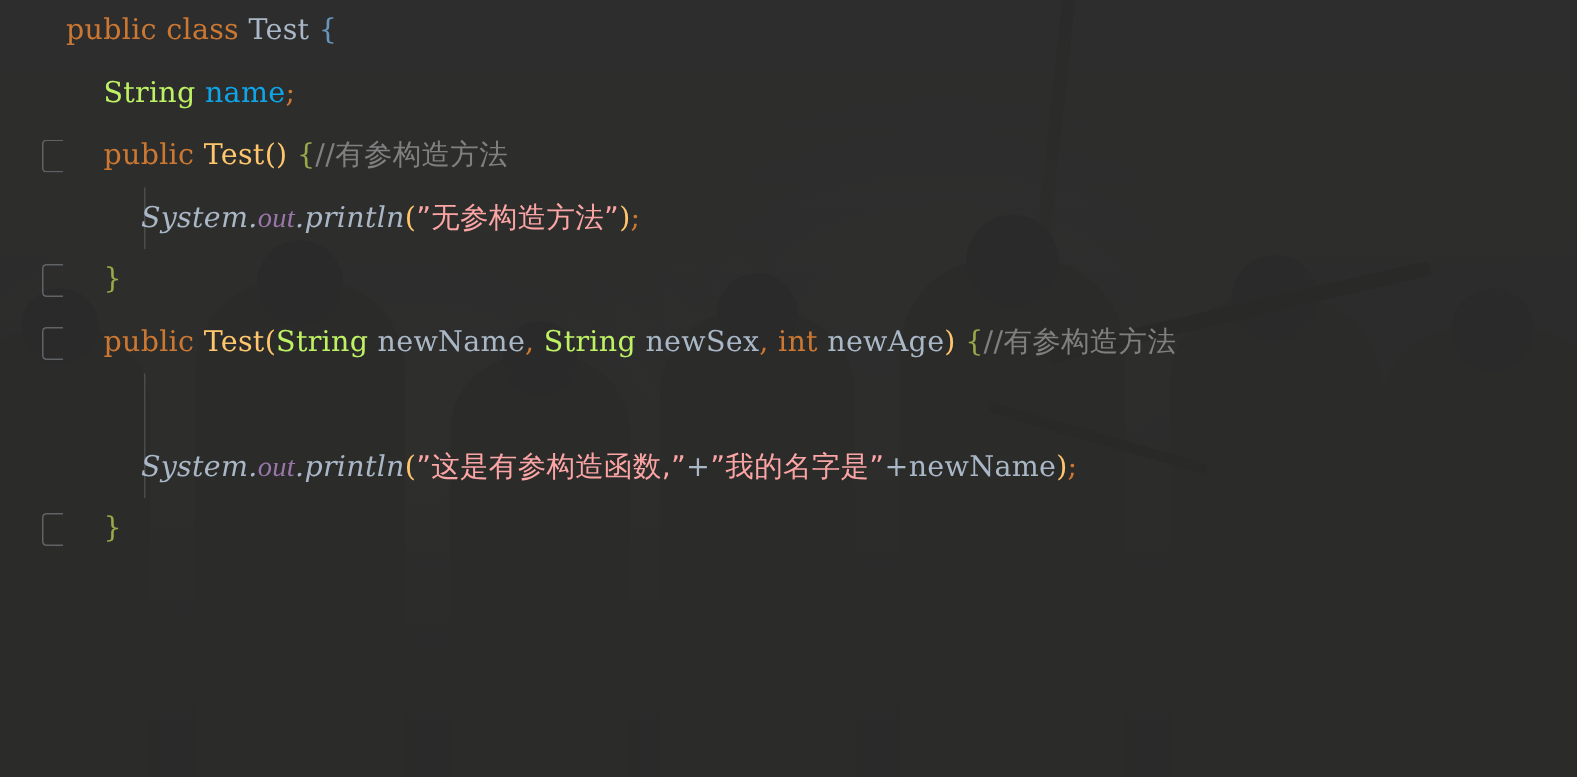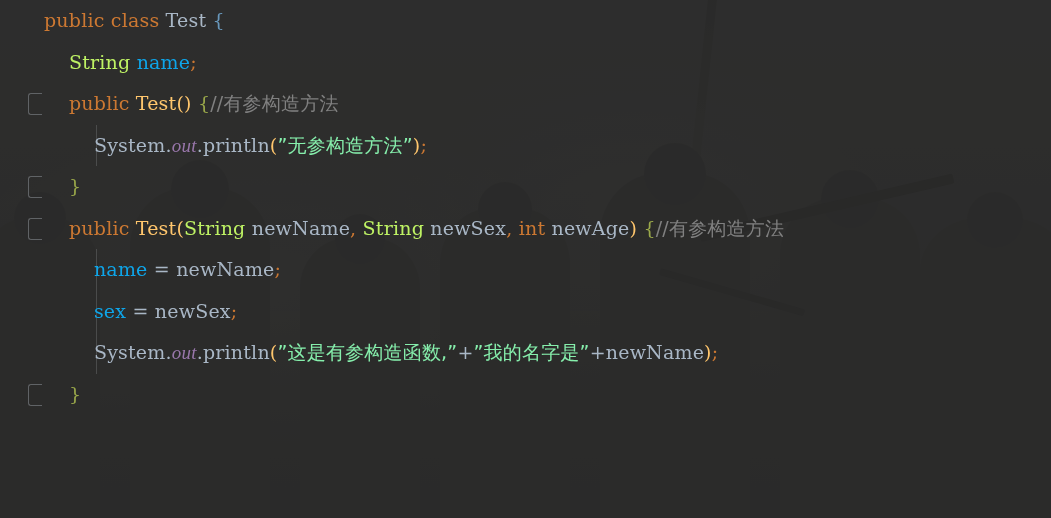--- a/index.html
+++ b/index.html
@@ -123,22 +123,22 @@
   }
 
   
   .kw      { color: #cc7832; }
   .type    { color: #bef264; text-align: right; }
   .cls     { color: #a9b7c6; }
   .ctor    { color: #ffc66d; }
   .field   { color: #0ea5e9; }
   .staticf { color: #9876aa; font-style: italic; font-family: Liberation Serif, serif; }
   .param   { color: #a9b7c6; }
-  .plain   { color: #a9b7c6; }
-  .str     { color: #86efac; }
+  .plain   { color: #a9b7c6; font-style: italic; }
+  .str     { color: #fca5a5; }
   .cmt     { color: #808080; }
   .brace-g { color: #9aa84a; }
   .brace-b { color: #6897bb; }
   .paren   { color: #ffc66d; }
   .semi    { color: #cc7832; }
   .op      { color: #a9b7c6; }
   .cn      { font-family: "DejaVu Sans", "Liberation Sans", sans-serif; }
 </style>
 </head>
 <body>
@@ -181,18 +181,17 @@
 
   <div id="veil"></div>
 
   <div id="code-surface">
       <div class="line"><span class="code-text"><span class="kw">public</span><span class="plain"> </span><span class="kw">class</span><span class="plain"> </span><span class="cls">Test</span><span class="plain"> </span><span class="brace-b">{</span></span></div>
       <div class="line"><span class="code-text"><span class="plain">    </span><span class="type">String</span><span class="plain"> </span><span class="field">name</span><span class="semi">;</span></span></div>
       <div class="line"><div class="gutter-fold"></div><span class="code-text"><span class="plain">    </span><span class="kw">public</span><span class="plain"> </span><span class="ctor">Test</span><span class="paren">(</span><span class="paren">)</span><span class="plain"> </span><span class="brace-g">{</span><span class="cmt cn">//有参构造方法</span></span></div>
       <div class="line"><div class="indent-guide" style="left: 64px;"></div><span class="code-text"><span class="plain">        </span><span class="plain">System</span><span class="plain">.</span><span class="staticf">out</span><span class="plain">.</span><span class="plain">println</span><span class="paren">(</span><span class="str cn">”无参构造方法”</span><span class="paren">)</span><span class="semi">;</span></span></div>
       <div class="line"><div class="gutter-fold"></div><span class="code-text"><span class="plain">    </span><span class="brace-g">}</span></span></div>
       <div class="line"><div class="gutter-fold"></div><span class="code-text"><span class="plain">    </span><span class="kw">public</span><span class="plain"> </span><span class="ctor">Test</span><span class="paren">(</span><span class="type">String</span><span class="plain"> </span><span class="param">newName</span><span class="semi">,</span><span class="plain"> </span><span class="type">String</span><span class="plain"> </span><span class="param">newSex</span><span class="semi">,</span><span class="plain"> </span><span class="kw">int</span><span class="plain"> </span><span class="param">newAge</span><span class="paren">)</span><span class="plain"> </span><span class="brace-g">{</span><span class="cmt cn">//有参构造方法</span></span></div>
-      <div class="line"><div class="indent-guide" style="left: 64px;"></div><span class="code-text"><span class="plain">        </span><span class="field">name</span><span class="plain"> </span><span class="op">=</span><span class="plain"> </span><span class="param">newName</span><span class="semi">;</span></span></div>
-      <div class="line"><div class="indent-guide" style="left: 64px;"></div><span class="code-text"><span class="plain">        </span><span class="field">sex</span><span class="plain"> </span><span class="op">=</span><span class="plain"> </span><span class="param">newSex</span><span class="semi">;</span></span></div>
+      <div class="line"><div class="indent-guide" style="left: 64px;"></div></div>
       <div class="line"><div class="indent-guide" style="left: 64px;"></div><span class="code-text"><span class="plain">        </span><span class="plain">System</span><span class="plain">.</span><span class="staticf">out</span><span class="plain">.</span><span class="plain">println</span><span class="paren">(</span><span class="str cn">”这是有参构造函数,”</span><span class="op">+</span><span class="str cn">”我的名字是”</span><span class="op">+</span><span class="param">newName</span><span class="paren">)</span><span class="semi">;</span></span></div>
       <div class="line"><div class="gutter-fold"></div><span class="code-text"><span class="plain">    </span><span class="brace-g">}</span></span></div>
     </div>
 </div>
 
 </body></html>

